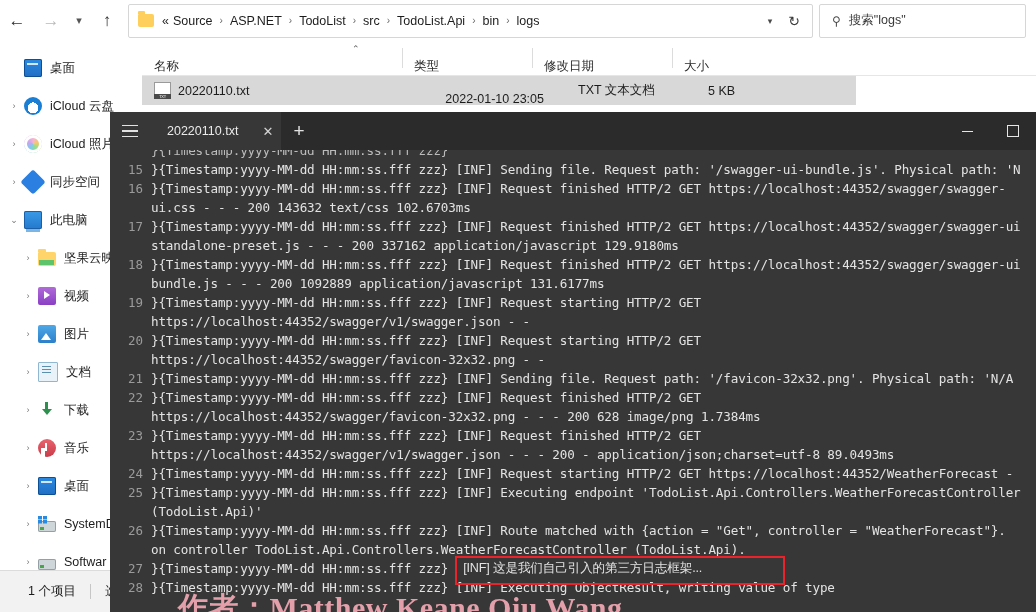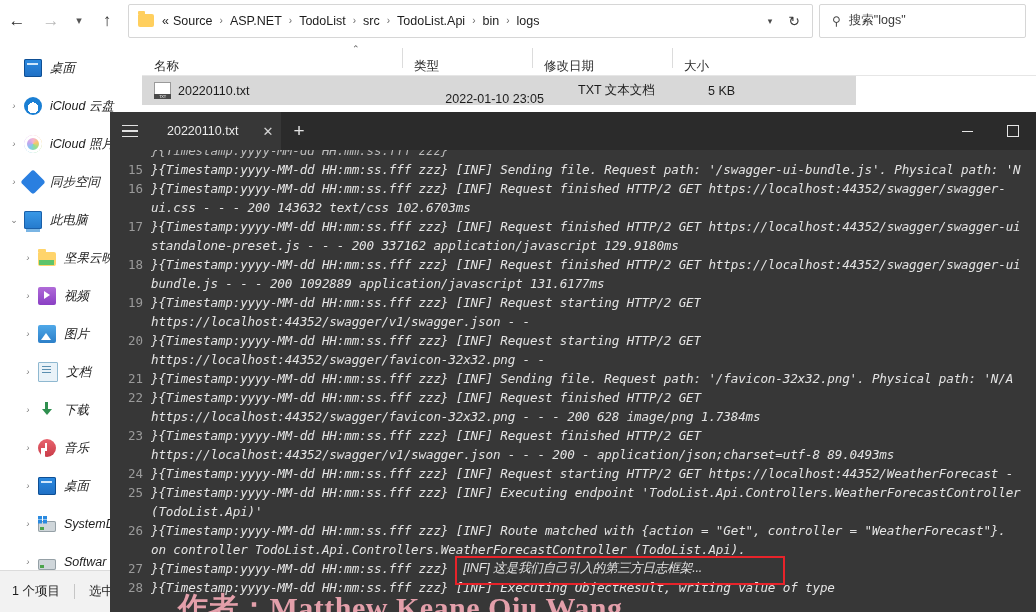--- a/index.html
+++ b/index.html
@@ -48,21 +48,21 @@
     display:flex;align-items:center;border-radius:2px;flex:none;
   }
   .search-ico{margin:0 8px 0 12px;color:#4d4d4d;font-size:12px;}
   .search-ph{font-size:12.5px;color:#3a3a3a;}
 
   
   .sidebar{
     position:absolute;left:0;top:41px;width:142px;height:530px;background:#fff;
     overflow:hidden;padding-top:8px;
   }
-  .sb-item{display:flex;align-items:center;height:38px;padding-left:4px;position:relative;font-style:italic;}
+  .sb-item{display:flex;align-items:center;height:38px;padding-left:4px;position:relative;}
   .sb-chev{width:20px;text-align:center;color:#767676;font-size:9px;flex:none;}
   .sb-icon{width:18px;height:18px;margin-right:8px;flex:none;position:relative;}
   .sb-label{font-size:12.5px;color:#1c1c1c;white-space:nowrap;}
 
   
   .ic-desktop{background:linear-gradient(#2b8ae0,#1f6fc4);border-radius:2px;
     box-shadow:inset 0 0 0 1px #0e4e93;}
   .ic-desktop:after{content:"";position:absolute;left:3px;top:4px;width:11px;height:2px;background:#cfe6fb;}
   .ic-cloud{background:radial-gradient(circle at 50% 60%,#fff 0 38%,transparent 39%),#1a7fd4;
     border-radius:50%;}
@@ -128,21 +128,21 @@
   .fc-name{width:226px;}
   .fc-date{width:140px;text-align:right;padding-right:22px;margin-top:16px;}
   .fc-type{width:130px;padding-left:12px;}
   .fc-size{width:80px;padding-right:10px;}
 
   
   .statusbar{
     position:absolute;left:0;bottom:0;width:1036px;height:41px;background:#f2f2f2;
     border-top:1px solid #dcdcdc;display:flex;align-items:center;
   }
-  .st-text{font-size:12.5px;color:#1c1c1c;padding-left:12px;}
+  .st-text{font-size:12.5px;color:#1c1c1c;padding-left:28px;}
   .st-sep{width:1px;height:15px;background:#c6c6c6;margin:0 14px;}
 
   
   #notepad{
     position:absolute;left:110px;top:112px;width:926px;height:500px;
     background:#373737;overflow:hidden;
   }
   .np-accent{position:absolute;left:40px;top:0;width:131px;height:2px;background:#2d7fd6;}
   .np-titlebar{position:absolute;left:0;top:0;width:926px;height:38px;background:#2b2b2b;display:flex;}
   .np-hamburger{
@@ -172,21 +172,21 @@
   .ln-num{
     width:33px;flex:none;text-align:right;padding-right:8px;
     font-family:"DejaVu Sans Mono","Liberation Mono",monospace;
     font-size:12.5px;line-height:19px;color:#9b9b9b;
   }
   .ln-txt{
     flex:1;font-family:"DejaVu Sans Mono","Liberation Mono",monospace;
     font-size:12.6px;line-height:19px;color:#e3e3e3;white-space:pre;
     letter-spacing:-0.15px;
   }
-  .ln-txt.clip{overflow:hidden;font-style:italic;}
+  .ln-txt.clip{overflow:hidden;}
   .partial-top{
     height:10px;overflow:hidden;position:relative;
   }
   .partial-top .ln-txt{color:#bcbcbc;position:relative;top:-9px;}
 
   
   .hl-box{
     position:absolute;left:455px;top:556px;width:326px;height:25px;
     border:2px solid #e8232a;pointer-events:none;z-index:5;
   }

